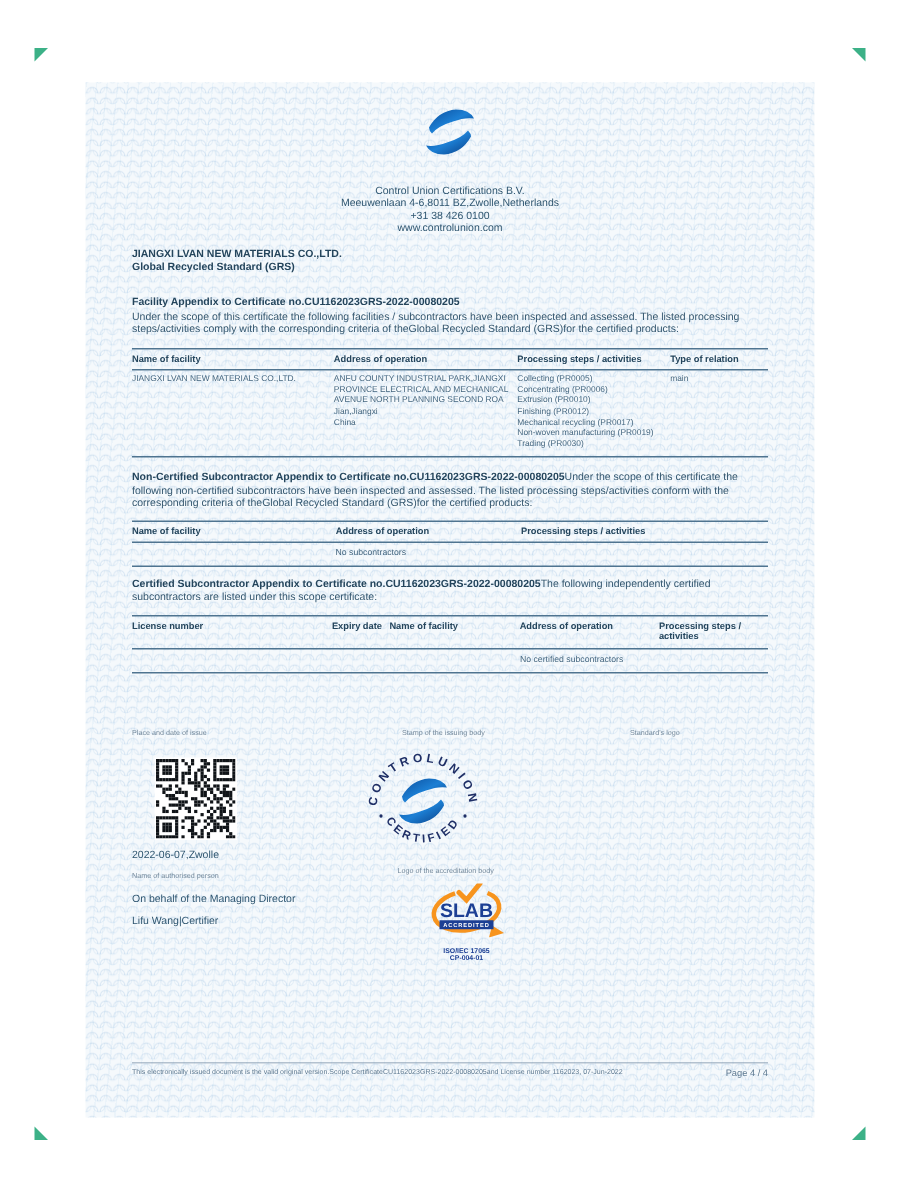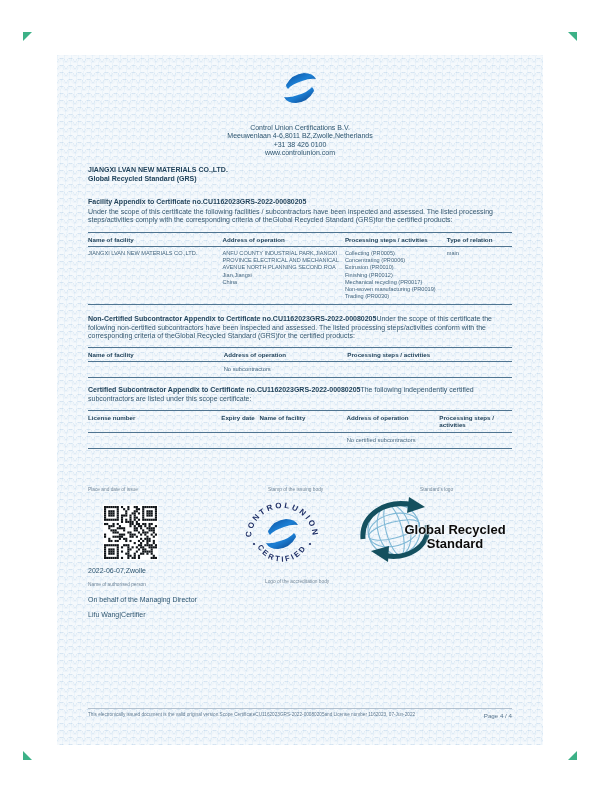--- a/index.html
+++ b/index.html
@@ -468,40 +468,33 @@
       <circle cx="11" cy="49" r="1.1" fill="#1f2f66"></circle>
       <circle cx="67" cy="49" r="1.1" fill="#1f2f66"></circle>
       <g transform="translate(19,19)">
         <path d="M6,17 Q12,6 24,5 Q33,5 36,11 Q30,10 22,13 Q12,16 8,21 Q6,19 6,17 Z" fill="url(#cug2)"></path>
         <path d="M34,23 Q28,34 16,35 Q7,35 4,29 Q10,30 18,27 Q28,24 32,19 Q34,21 34,23 Z" fill="url(#cug2)"></path>
       </g>
     </svg>
 
     <div class="lbl" style="left:208px;top:96px;">Logo of the accreditation body</div>
 
-
-    <div class="grs">
-      <svg width="92" height="66" viewBox="0 0 92 66">
-        <g stroke="#7fb8d6" stroke-width="1.1" fill="none" transform="rotate(-15 39 33)">
-          <circle cx="39" cy="33" r="26"></circle>
-          <ellipse cx="39" cy="33" rx="26" ry="16"></ellipse>
-          <ellipse cx="39" cy="33" rx="26" ry="8"></ellipse>
-          <ellipse cx="39" cy="33" rx="16" ry="26"></ellipse>
-          <ellipse cx="39" cy="33" rx="8" ry="26"></ellipse>
-        </g>
-        <path d="M8,42 C6,18 30,2 58,8" fill="none" stroke="#14505f" stroke-width="5"></path>
-        <polygon points="54,0 70,10 52,16" fill="#14505f"></polygon>
-        <path d="M72,28 C76,50 50,64 28,58" fill="none" stroke="#14505f" stroke-width="5"></path>
-        <polygon points="33,65 16,54 34,49" fill="#14505f"></polygon>
+    <div class="slab">
+      <svg width="52" height="36" viewBox="0 0 52 36">
+        <ellipse cx="26" cy="18" rx="22" ry="13" fill="none" stroke="#f7941e" stroke-width="3" stroke-dasharray="78 22" transform="rotate(-10 26 18)"></ellipse>
+        <polygon points="43,28 51,33 41,36" fill="#f7941e"></polygon>
+        <path d="M21,6 L26,11 L35,0" fill="none" stroke="#f7941e" stroke-width="3.4" stroke-linecap="round"></path>
+        <text x="26" y="22" text-anchor="middle" font-size="13" font-weight="bold" fill="#1c3f94">SLAB</text>
+        <rect x="8" y="24.5" width="36" height="6" fill="#1c3f94"></rect>
+        <text x="26" y="29" text-anchor="middle" font-size="3.8" font-weight="bold" fill="#ffffff" letter-spacing="0.6">ACCREDITED</text>
       </svg>
-      <div class="grs-text">
-        <div>Global Recycled</div>
-        <div>Standard</div>
-      </div>
+      <div class="iso">ISO/IEC 17065</div>
+      <div class="iso" style="margin-top:0;">CP-004-01</div>
     </div>
+
   </div>
 
   <div class="footer">
     <span class="ft">This electronically issued document is the valid original version.Scope CertificateCU1162023GRS-2022-00080205and License number 1162023, 07-Jun-2022</span>
     <span class="pg">Page 4 / 4</span>
   </div>
 
 </div>
 
 </body></html>

